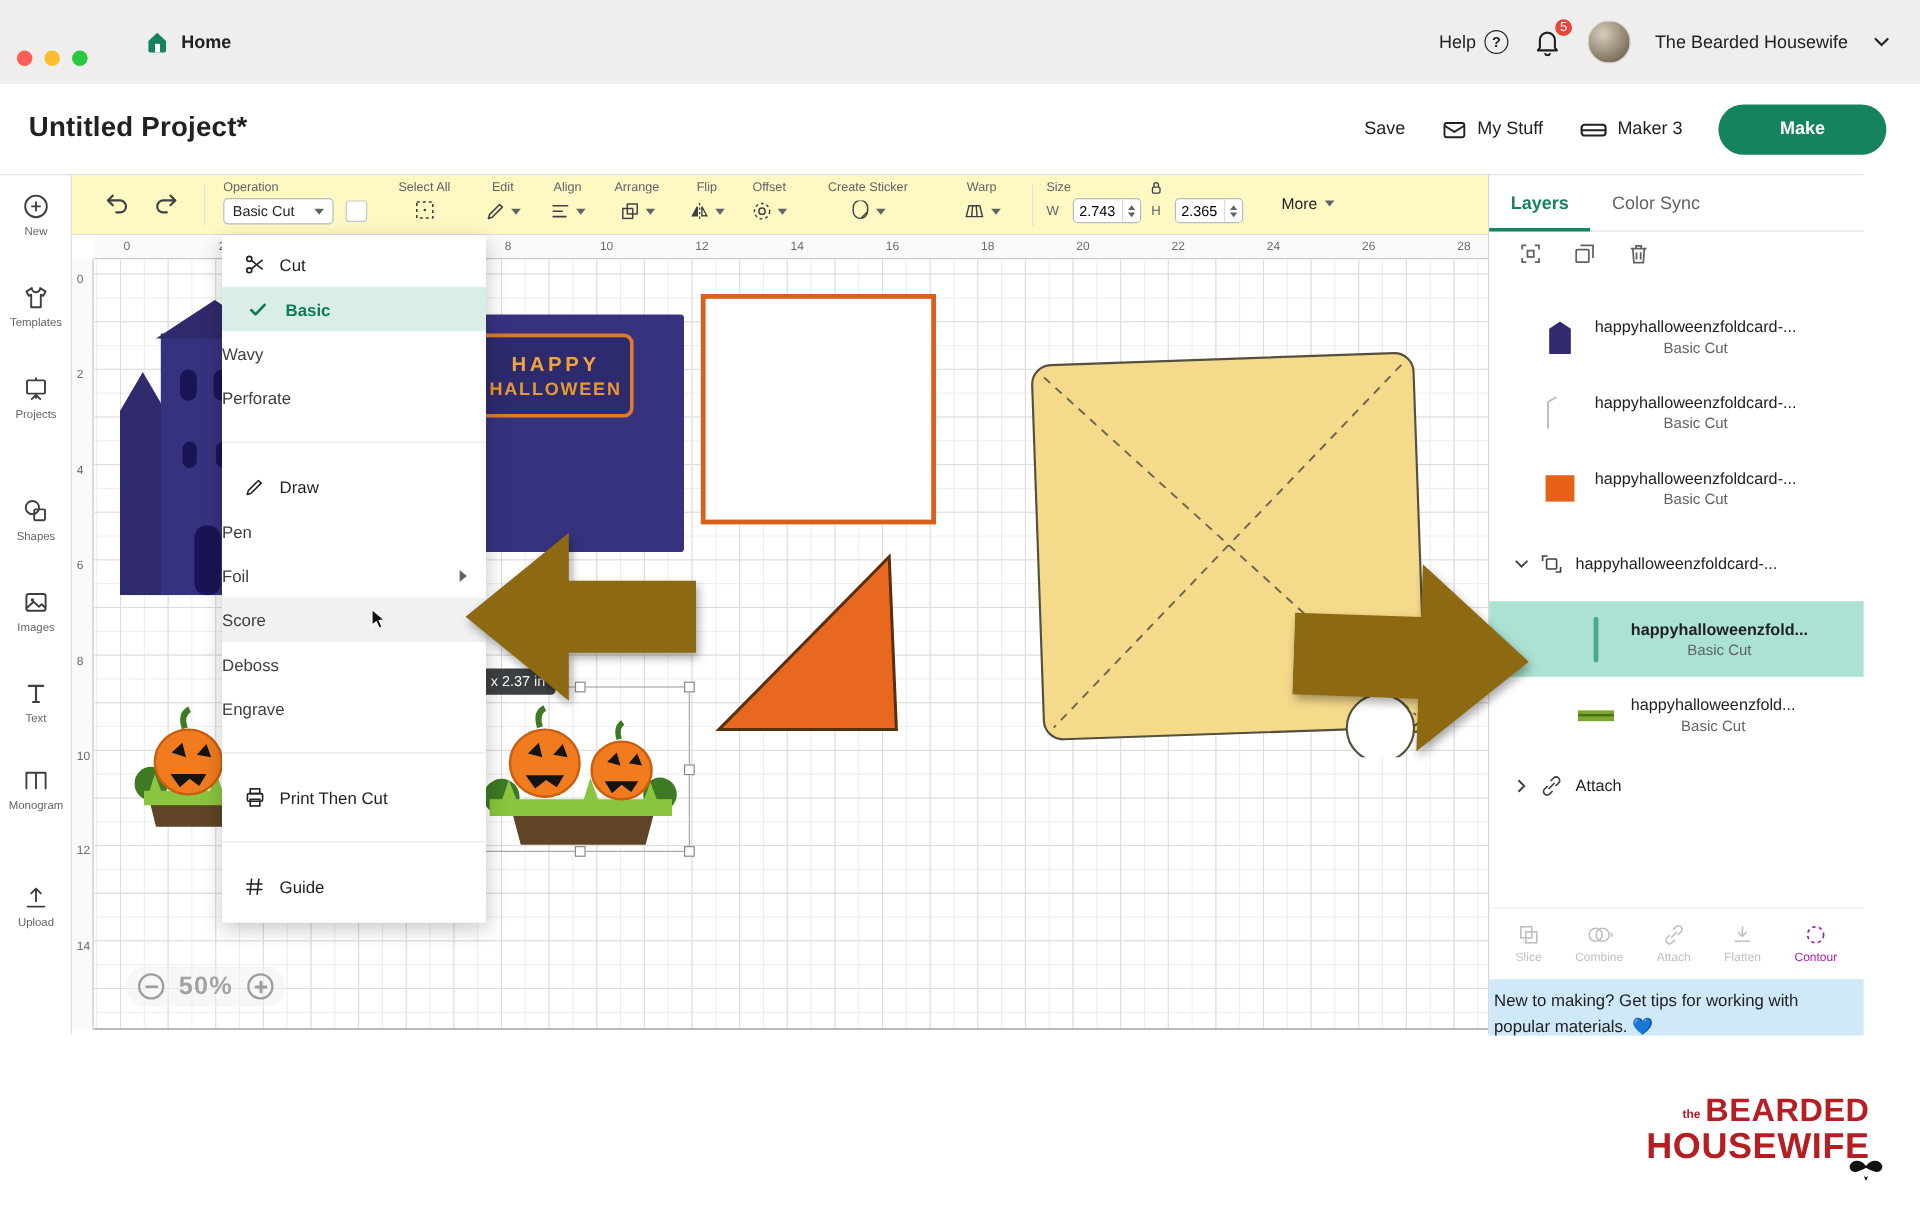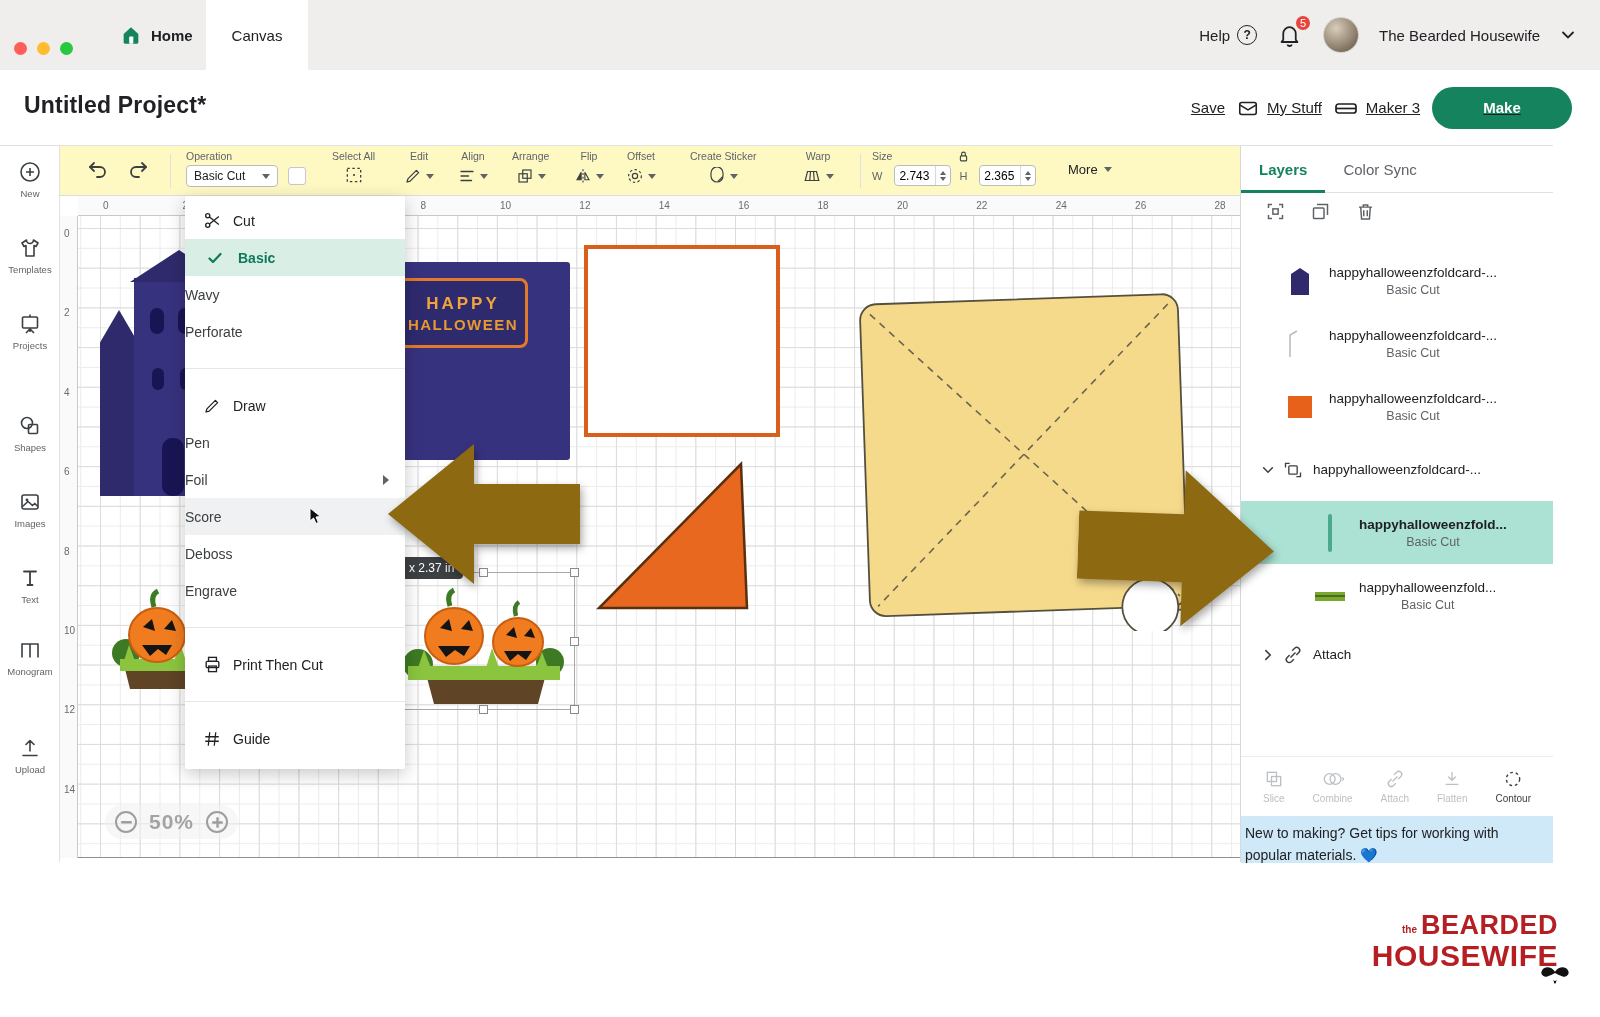--- a/index.html
+++ b/index.html
@@ -18,21 +18,21 @@
 .help-wrap{display:flex;align-items:center;gap:7px;font-size:15px;}
 .qcircle{width:20px;height:20px;border:1.6px solid #202124;border-radius:50%;display:flex;align-items:center;justify-content:center;font-size:12px;font-weight:700;}
 .bell-wrap{position:relative;width:26px;height:26px;}
 .badge{position:absolute;top:-8px;right:-9px;background:#e8453c;color:#fff;border-radius:9px;min-width:18px;height:18px;font-size:11px;display:flex;align-items:center;justify-content:center;border:2px solid #efeeec;}
 .avatar{width:36px;height:36px;border-radius:50%;background:radial-gradient(circle at 35% 30%,#d8cdbc,#8d7f6b 62%,#554b3f);border:1px solid #cfcfcf;}
 .user-name{font-size:15px;}
 
 
 .header{position:absolute;left:0;top:70px;width:1600px;height:75px;background:#fff;}
 .project-title{position:absolute;left:24px;top:22px;font-size:23px;font-weight:700;letter-spacing:.2px;}
-.header-right{position:absolute;right:28px;top:0;height:75px;display:flex;align-items:center;gap:12px;text-decoration:underline;}
+.header-right{position:absolute;right:28px;top:0;height:75px;display:flex;align-items:center;gap:30px;}
 .hbtn{display:flex;align-items:center;gap:8px;font-size:15px;cursor:pointer;}
 .make-btn{width:140px;height:42px;border-radius:22px;background:#15835e;color:#fff;font-size:15px;font-weight:700;display:flex;align-items:center;justify-content:center;cursor:pointer;border:none;}
 
 
 .sidebar{position:absolute;left:0;top:145px;width:60px;height:717px;background:#fff;border-right:1px solid #e2e2e2;border-top:1px solid #e2e2e2;}
 .side-item{position:absolute;left:0;width:60px;display:flex;flex-direction:column;align-items:center;gap:4px;cursor:pointer;color:#3c4043;}
 .side-item .lbl{font-size:9.5px;color:#5f6368;}
 
 
 .toolbar{position:absolute;left:60px;top:145px;width:1180px;height:51px;background:#fef9c3;border-top:1px solid #e2e2e2;border-bottom:1px solid #dcdcdc;}
@@ -112,21 +112,21 @@
 .lrow.selected{background:#ace2d3;}
 .lrow.selected .thumb{margin-left:74px;}
 .lrow.selected .lname{font-weight:700;}
 .lrow.indent .thumb{margin-left:74px;}
 .bgc-row{position:absolute;left:0;top:556px;width:100%;height:44px;display:flex;align-items:center;border-top:1px solid #ececec;}
 .bgc-check{width:18px;height:18px;border:1.5px solid #9aa0a6;border-radius:4px;margin-left:24px;margin-right:12px;cursor:pointer;background:#fff;}
 .bgc-label{font-size:13px;color:#202124;}
 .action-bar{position:absolute;left:0;top:610px;width:100%;height:60px;display:flex;justify-content:space-around;align-items:center;padding:0 8px;border-top:1px solid #ececec;}
 .act{display:flex;flex-direction:column;align-items:center;gap:4px;cursor:pointer;color:#bcc0c4;}
 .act .albl{font-size:10px;}
-.act.enabled{color:#404040;}
+.act.enabled{color:#a21caf;}
 .tip-banner{position:absolute;left:0;top:670px;width:100%;height:47px;background:#cfe9f8;padding:7px 4px;font-size:14px;line-height:1.55;color:#202124;}
 
 
 .watermark{position:absolute;right:42px;top:912px;text-align:right;color:#b51f24;line-height:1;}
 .wm-top{display:flex;align-items:flex-end;justify-content:flex-end;gap:4px;}
 .wm-the{font-size:10px;font-weight:700;padding-bottom:4px;}
 .wm-b1{font-size:27px;font-weight:800;letter-spacing:.5px;}
 .wm-b2{font-size:30px;font-weight:800;letter-spacing:.5px;margin-top:2px;}
 .wm-stache{position:absolute;right:-14px;bottom:-16px;}
 svg{display:block;}
@@ -142,23 +142,20 @@
     <span class="traffic tl-green"></span>
 
     <div class="tab-home">
       <span>
           <svg width="22" height="22" viewBox="0 0 24 24">
             <path d="M4 11 L12 3.5 L20 11 V20 a1.5 1.5 0 0 1 -1.5 1.5 h-13 A1.5 1.5 0 0 1 4 20 Z" fill="#15835e"></path>
             <rect x="10" y="13.5" width="4.5" height="8" rx="1" fill="#fff"></rect>
           </svg>
         </span>
       <span>Home</span>
-    </div>
-    <div class="tab-canvas">
-      <span>Canvas</span>
     </div>
 
     <div class="titlebar-right">
       <div class="help-wrap">
         <span>Help</span>
         <span class="qcircle">
             <span>?</span>
           </span>
       </div>
       <div class="bell-wrap">

